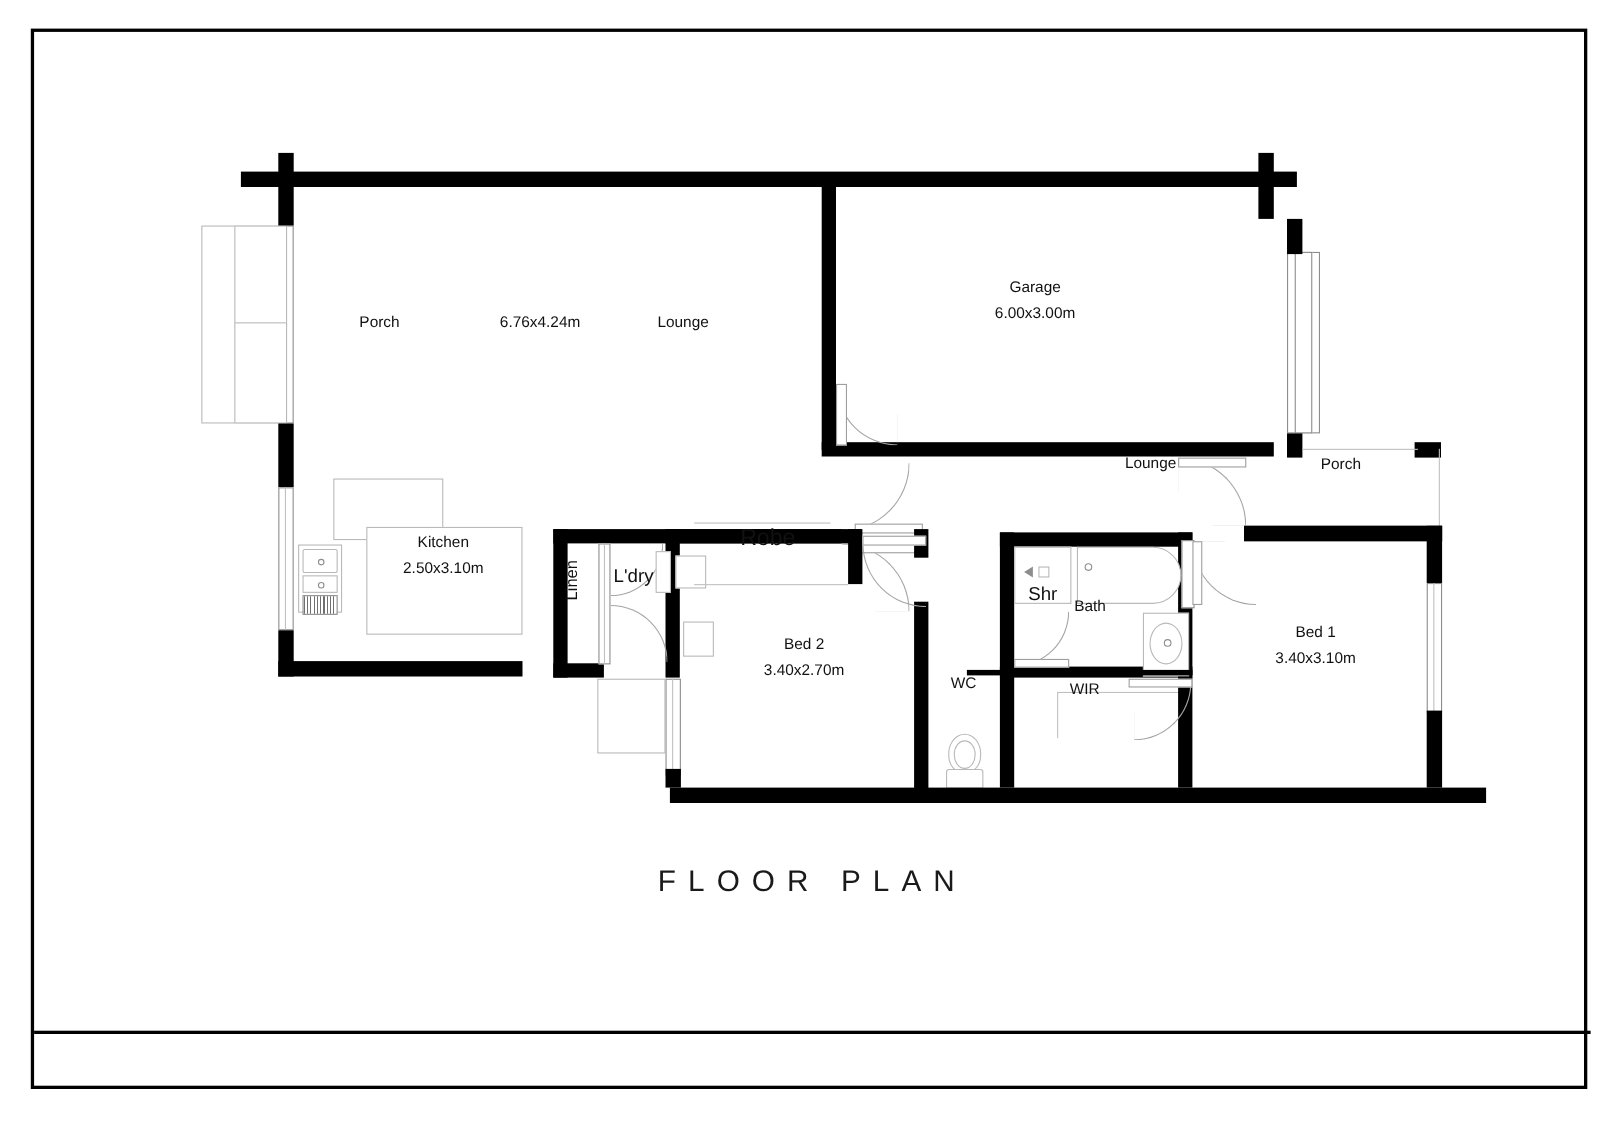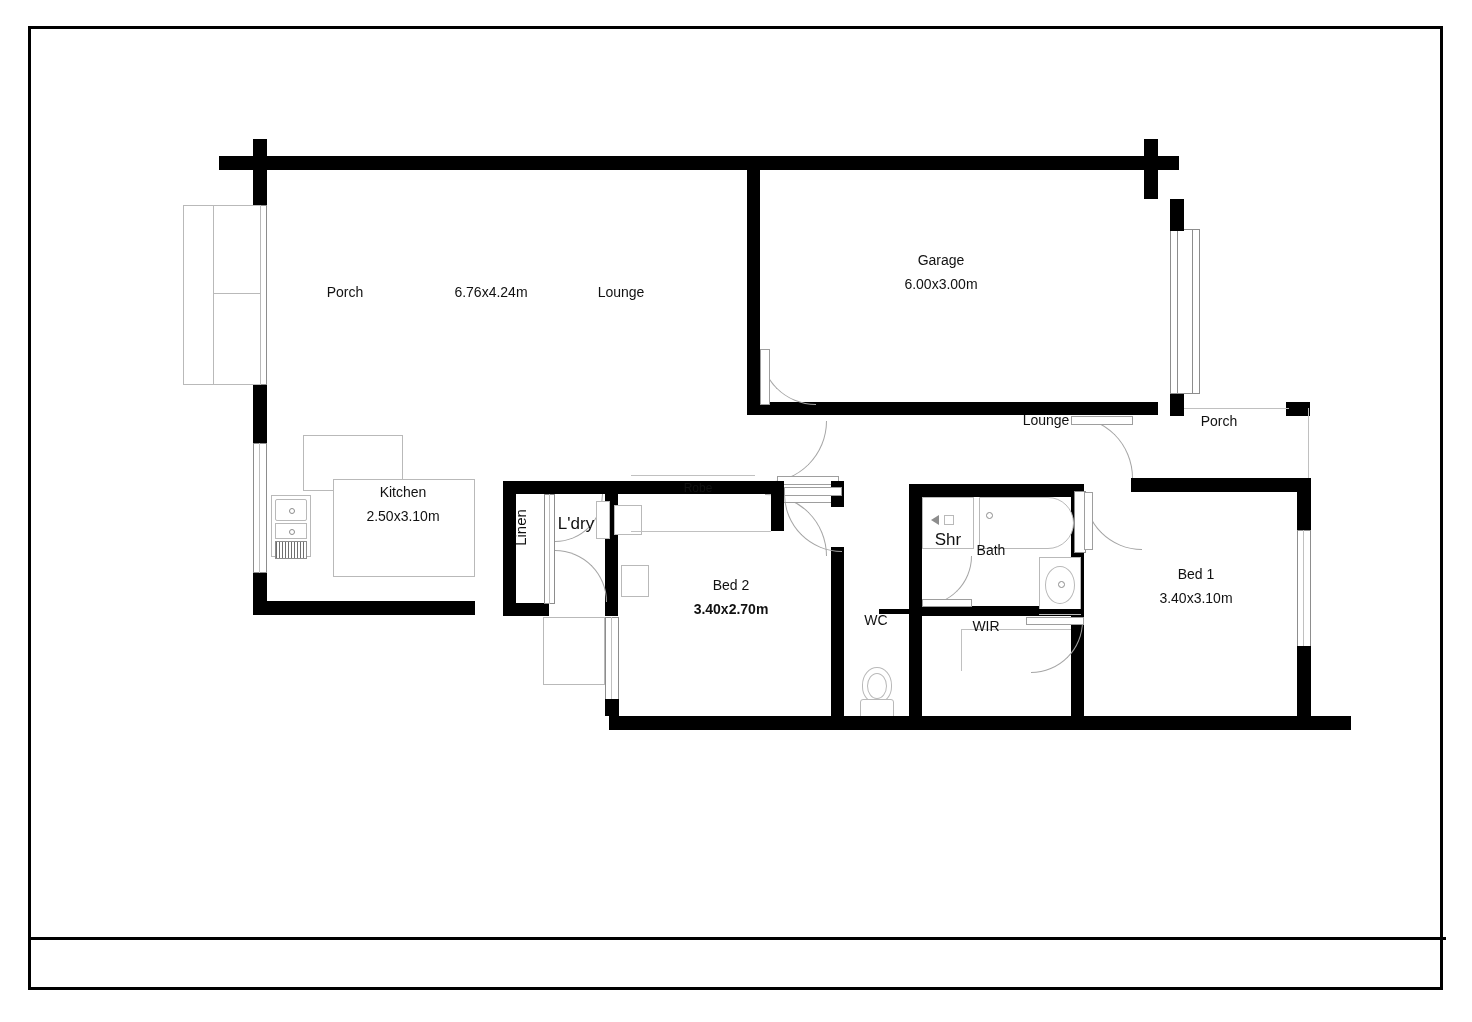--- a/index.html
+++ b/index.html
@@ -26,21 +26,21 @@
   .thinl{position:absolute;background:#c0c0c0;}   
   .room-label{
     position:absolute;
     font-size:14px;
     line-height:23px;
     text-align:center;
     white-space:nowrap;
     color:#111;
   }
   .room-label.sm{font-size:17px;}
-  .room-label.xs{font-size:12px;}
+  .room-label.xs{font-size:21px;}
   .vlabel{
     position:absolute;font-size:15px;white-space:nowrap;
     transform:rotate(-90deg);transform-origin:center center;
   }
   .doorarc{
     position:absolute;border:1px solid #a5a5a5;box-sizing:border-box;
     border-radius:50%;background:transparent;
   }
   .leaf{position:absolute;background:#fff;border:1px solid #9e9e9e;box-sizing:border-box;}
   .win{position:absolute;background:#fff;border:1px solid #8d8d8d;box-sizing:border-box;}
@@ -215,33 +215,34 @@
 
     <div class="room-label" style="left:282px;top:452px;width:180px;">Kitchen</div>
     <div class="room-label" style="left:282px;top:476px;width:180px;">2.50x3.10m</div>
 
     <div class="vlabel" style="left:459px;top:490px;width:60px;text-align:center;">Linen</div>
     <div class="room-label sm" style="left:500px;top:483px;width:90px;">L'dry</div>
 
     <div class="room-label xs" style="left:622px;top:448px;width:90px;">Robe</div>
 
     <div class="room-label" style="left:630px;top:545px;width:140px;">Bed 2</div>
-    <div class="room-label" style="left:620px;top:569px;width:160px;font-weight:bold;">3.40x2.70m</div>
+    <div class="room-label" style="left:620px;top:569px;width:160px;">3.40x2.70m</div>
 
     <div class="room-label" style="left:910px;top:510px;width:100px;">Bath</div>
     <div class="room-label sm" style="left:890px;top:499px;width:54px;">Shr</div>
 
     <div class="room-label" style="left:800px;top:580px;width:90px;">WC</div>
     <div class="room-label" style="left:900px;top:586px;width:110px;">WIR</div>
 
     <div class="room-label" style="left:1090px;top:534px;width:150px;">Bed 1</div>
     <div class="room-label" style="left:1080px;top:558px;width:170px;">3.40x3.10m</div>
 
   </div>
 
+  <div id="plan-title">FLOOR PLAN</div>
 
   <div id="disclaimer">
   </div>
 
   <div id="divider"></div>
 
 
 </div>
 
 </body></html>

